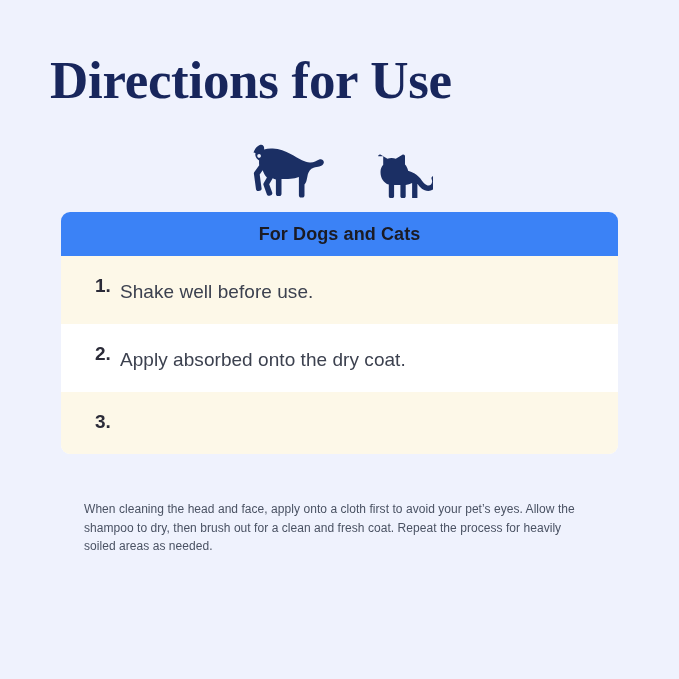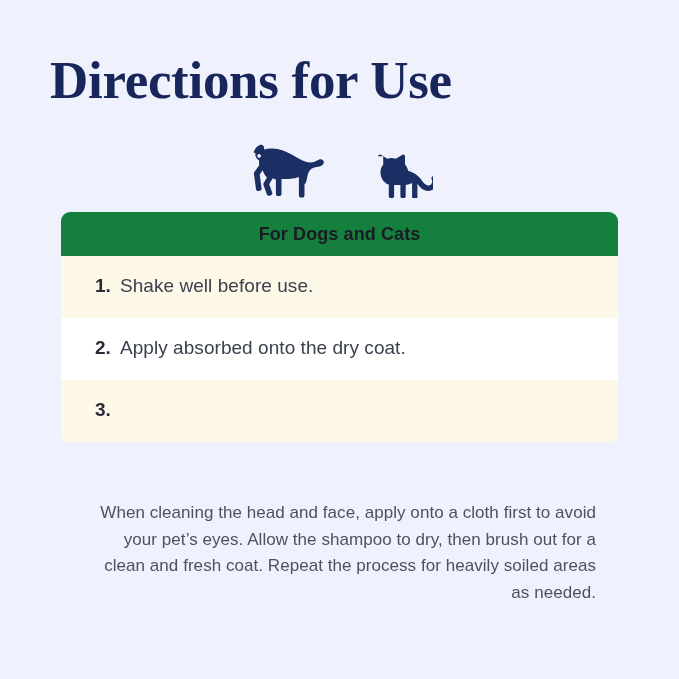--- a/index.html
+++ b/index.html
@@ -53,21 +53,21 @@
   .card {
     position: absolute;
     left: 61px;
     top: 212px;
     width: 557px;
     border-radius: 9px;
     overflow: hidden;
     background: #ffffff;
   }
   .card-header {
-    background: #15803d;
+    background: #3b82f6;
     height: 44px;
     display: flex;
     align-items: center;
     justify-content: center;
     font-size: 18px;
     font-weight: 600;
     color: #1b1b23;
     letter-spacing: 0.1px;
   }
   .step-row {
@@ -86,30 +86,31 @@
     width: 25px;
     line-height: 1.52;
   }
   .step-text {
     flex: 1 1 auto;
     font-size: 19px;
     font-weight: 400;
     color: #3c414f;
     line-height: 1.52;
     letter-spacing: 0.05px;
+    margin-top: 6px;
   }
 
   
   .footnote {
     position: absolute;
     left: 84px;
     top: 500px;
     width: 512px;
-    text-align: right;
-    font-size: 17px;
+    text-align: left;
+    font-size: 12px;
     line-height: 1.56;
     color: #4a5263;
     letter-spacing: 0.05px;
   }
 </style>
 </head>
 <body>
 
 <div class="page">
 

